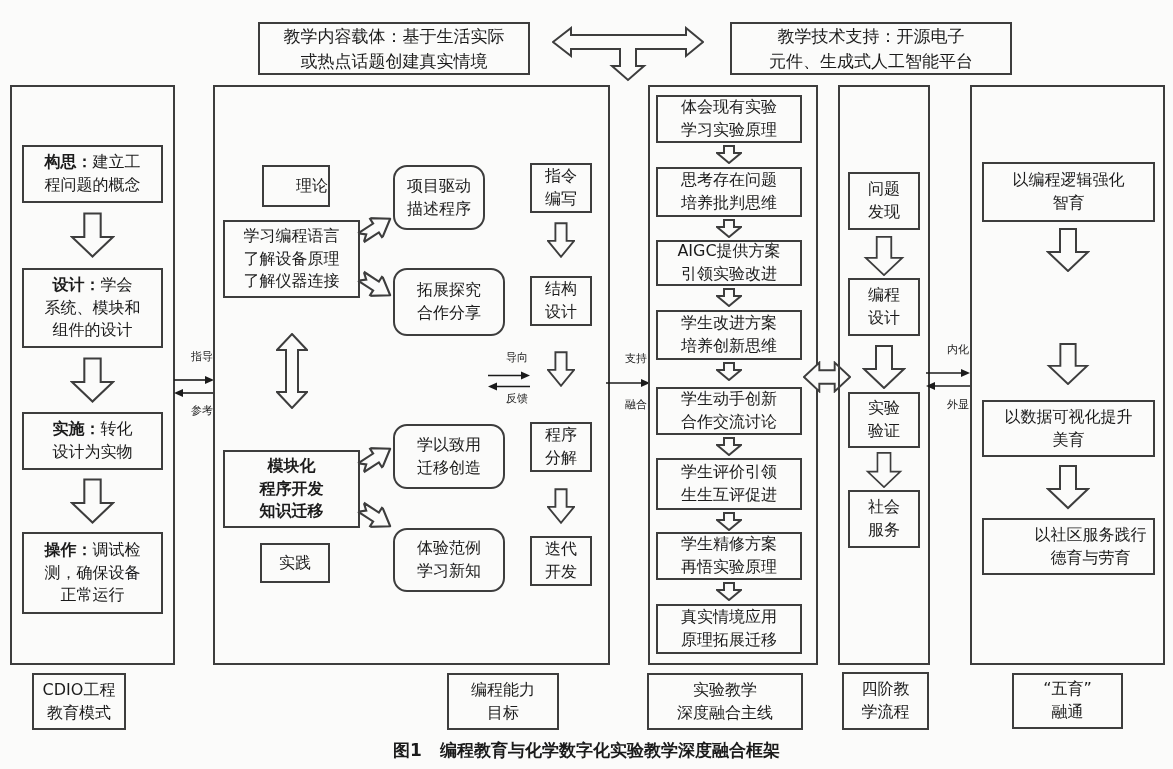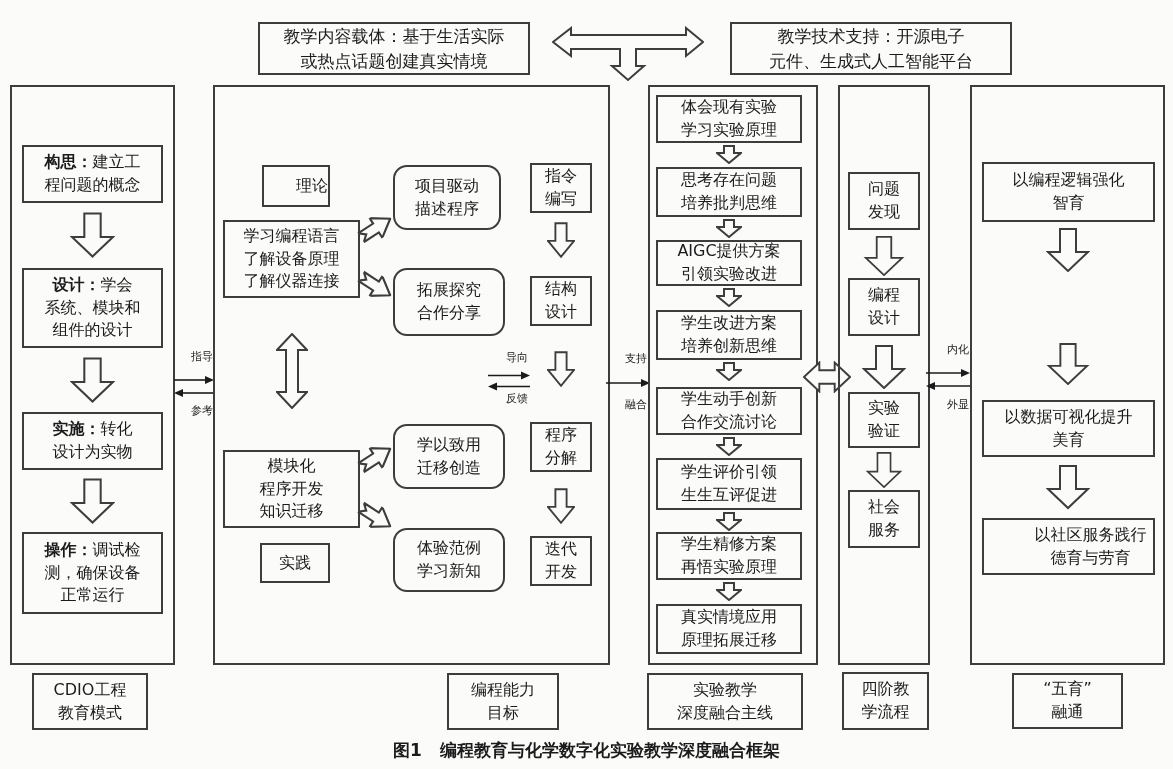--- a/index.html
+++ b/index.html
@@ -80,21 +80,21 @@
   <div class="ar" style="left:70px;top:478px;">
     <svg width="45" height="46" viewBox="0 0 44 44">
         <polygon class="hollow" points="14,1 30,1 30,24 42,24 22,43 2,24 14,24"></polygon>
       </svg>
   </div>
   <div class="bx" style="left:22px;top:532px;width:141px;height:82px;">
     <span><span class="b">操作：</span><span>调试检
 测，确保设备
 正常运行</span></span>
   </div>
-  <div class="bx" style="left:32px;top:673px;width:116px;height:57px;">CDIO工程
+  <div class="bx" style="left:32px;top:673px;width:94px;height:57px;">CDIO工程
 教育模式</div>
 
   <div class="sm" style="left:175px;top:350px;width:38px;">指导</div>
   <div class="ar" style="left:174px;top:375px;">
     <svg width="40" height="10" viewBox="0 0 40 10">
         <line class="thinline" x1="0" y1="5" x2="32" y2="5"></line>
         <polygon class="thinhead" points="31,1 40,5 31,9"></polygon>
       </svg>
   </div>
   <div class="ar" style="left:174px;top:388px;">
@@ -111,21 +111,21 @@
   <div class="bx" style="left:223px;top:220px;width:137px;height:78px;">学习编程语言
 了解设备原理
 了解仪器连接</div>
 
   <div class="ar" style="left:276px;top:333px;">
     <svg width="32" height="76" viewBox="0 0 32 76">
         <polygon class="hollow" points="16,1 31,17 22,17 22,59 31,59 16,75 1,59 10,59 10,17 1,17"></polygon>
       </svg>
   </div>
 
-  <div class="bx" style="left:223px;top:450px;width:137px;height:78px;">模块化
+  <div class="bx" style="left:223px;top:450px;width:137px;height:78px;font-weight:bold;">模块化
 程序开发
 知识迁移</div>
   <div class="bx" style="left:260px;top:543px;width:70px;height:40px;">实践</div>
 
   <div class="ar" style="left:358px;top:216px;transform:rotate(-33deg);">
     <svg width="36" height="24" viewBox="0 0 34 22">
         <polygon class="hollow" points="0,6 17,6 17,0 33,11 17,22 17,16 0,16 6,11"></polygon>
       </svg>
   </div>
   <div class="ar" style="left:358px;top:274px;transform:rotate(33deg);">
@@ -137,21 +137,21 @@
     <svg width="36" height="24" viewBox="0 0 34 22">
         <polygon class="hollow" points="0,6 17,6 17,0 33,11 17,22 17,16 0,16 6,11"></polygon>
       </svg>
   </div>
   <div class="ar" style="left:358px;top:505px;transform:rotate(33deg);">
     <svg width="36" height="24" viewBox="0 0 34 22">
         <polygon class="hollow" points="0,6 17,6 17,0 33,11 17,22 17,16 0,16 6,11"></polygon>
       </svg>
   </div>
 
-  <div class="bx rbx" style="left:393px;top:165px;width:108px;height:65px;">项目驱动
+  <div class="bx rbx" style="left:393px;top:165px;width:92px;height:65px;">项目驱动
 描述程序</div>
   <div class="bx rbx" style="left:393px;top:268px;width:112px;height:68px;">拓展探究
 合作分享</div>
   <div class="bx rbx" style="left:393px;top:528px;width:112px;height:64px;">体验范例
 学习新知</div>
   <div class="bx rbx" style="left:393px;top:424px;width:112px;height:65px;">学以致用
 迁移创造</div>
 
   <div class="bx" style="left:530px;top:163px;width:62px;height:50px;">指令
 编写</div>

